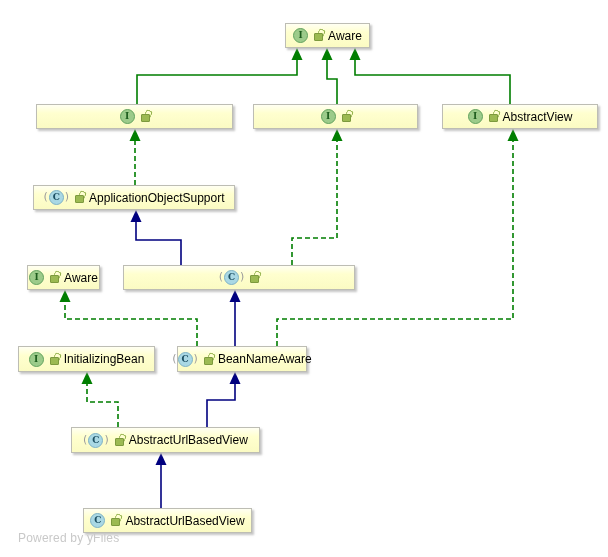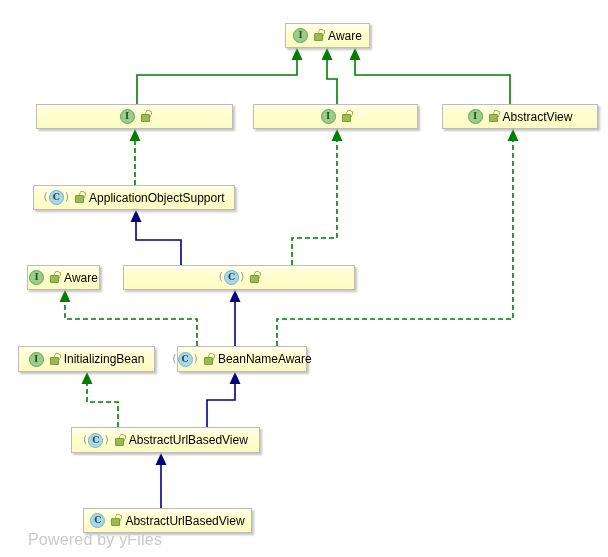--- a/index.html
+++ b/index.html
@@ -30,22 +30,22 @@
   .lock::before{ 
     content:"";position:absolute;top:-1px;right:-2px;width:5px;height:6px;
     border:1.6px solid #93b24a;border-bottom:none;border-radius:3px 3px 0 0;
     transform:rotate(24deg);
   }
   .lock::after{ 
     content:"";position:absolute;bottom:0;left:0;width:7px;height:6px;
     background:#9cba52;border:1px solid #7d9a3e;border-radius:1px;
   }
   .watermark{
-    position:absolute;left:28px;top:531px;z-index:3;
-    font-size:16px;color:#c9c9c9;letter-spacing:.2px;
+    position:absolute;left:18px;top:531px;z-index:3;
+    font-size:12px;color:#c9c9c9;letter-spacing:.2px;
   }
 </style>
 </head>
 <body>
 
 <div class="canvas">
   <svg class="edges" width="608" height="557">
       <polyline points="137,104 137,75 297,75 297,58" fill="none" stroke="#007e00" stroke-width="1.6"></polyline>
       <polygon points="297,48 291.5,60 302.5,60" fill="#007e00"></polygon>
       <polyline points="337,104 337,79 327,79 327,58" fill="none" stroke="#007e00" stroke-width="1.6"></polyline>

